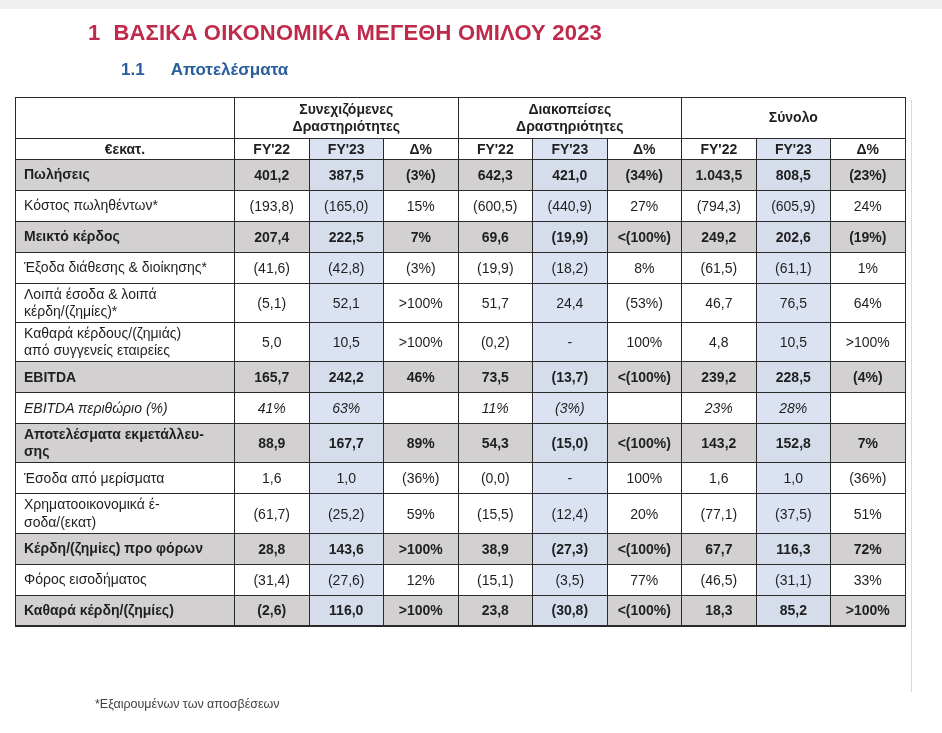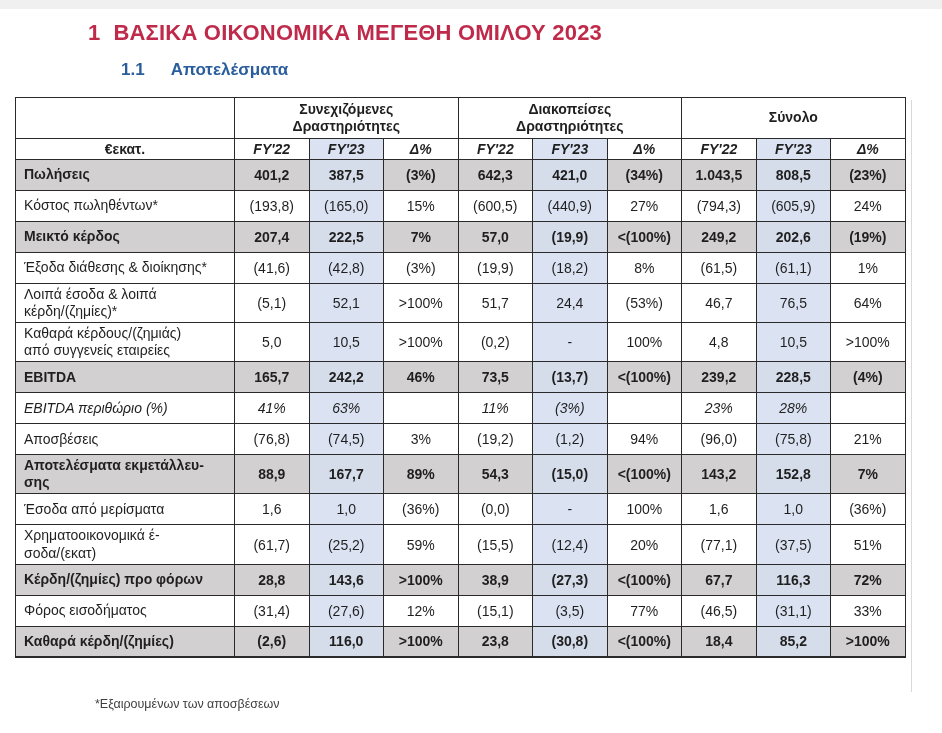--- a/index.html
+++ b/index.html
@@ -42,21 +42,21 @@
     border:1px solid var(--border-dark);
     font-size:14px;padding:2px 3px;text-align:center;vertical-align:middle;
     overflow:hidden;
   }
   col.c-label{width:219px;}
   col.c-num{width:74.5px;}
   thead tr.grp-row{height:41px;}
   thead tr.per-row{height:17px;}
   th.grp{font-weight:bold;font-size:15px;background:#fff;white-space:pre-line;line-height:1.25;}
   td.corner{border-top:hidden;background:#fff;}
-  th.per{font-weight:bold;background:#fff;font-style:italic;}
+  th.per{font-weight:bold;background:#fff;}
   th.per.fy23{background:var(--fy23-blue);}
   th.unit{font-weight:bold;background:#fff;}
   tbody tr{height:31px;background:#fff;}
   tbody tr:last-child td{border-bottom-width:2px;}
   tbody td.lbl{
     text-align:left;padding-left:8px;padding-right:4px;
     white-space:pre-line;line-height:1.22;
   }
   tbody td.fy23{background:var(--fy23-blue);}
   tbody tr.emphasis td{background:var(--row-gray);font-weight:bold;}
@@ -139,21 +139,21 @@
         <td>27%</td>
         <td>(794,3)</td>
         <td class="fy23">(605,9)</td>
         <td>24%</td>
       </tr>
       <tr class="emphasis">
         <td class="lbl">Μεικτό κέρδος</td>
         <td>207,4</td>
         <td class="fy23">222,5</td>
         <td>7%</td>
-        <td>57,0</td>
+        <td>69,6</td>
         <td class="fy23">(19,9)</td>
         <td>&lt;(100%)</td>
         <td>249,2</td>
         <td class="fy23">202,6</td>
         <td>(19%)</td>
       </tr>
       <tr class="normal">
         <td class="lbl">Έξοδα διάθεσης &amp; διοίκησης*</td>
         <td>(41,6)</td>
         <td class="fy23">(42,8)</td>
@@ -208,32 +208,20 @@
         <td>41%</td>
         <td class="fy23">63%</td>
         <td></td>
         <td>11%</td>
         <td class="fy23">(3%)</td>
         <td></td>
         <td>23%</td>
         <td class="fy23">28%</td>
         <td></td>
       </tr>
-      <tr class="normal">
-        <td class="lbl">Αποσβέσεις</td>
-        <td>(76,8)</td>
-        <td class="fy23">(74,5)</td>
-        <td>3%</td>
-        <td>(19,2)</td>
-        <td class="fy23">(1,2)</td>
-        <td>94%</td>
-        <td>(96,0)</td>
-        <td class="fy23">(75,8)</td>
-        <td>21%</td>
-      </tr>
       <tr class="emphasis">
         <td class="lbl">Αποτελέσματα εκμετάλλευ-
 σης</td>
         <td>88,9</td>
         <td class="fy23">167,7</td>
         <td>89%</td>
         <td>54,3</td>
         <td class="fy23">(15,0)</td>
         <td>&lt;(100%)</td>
         <td>143,2</td>
@@ -290,20 +278,20 @@
         <td>33%</td>
       </tr>
       <tr class="emphasis">
         <td class="lbl">Καθαρά κέρδη/(ζημίες)</td>
         <td>(2,6)</td>
         <td class="fy23">116,0</td>
         <td>&gt;100%</td>
         <td>23,8</td>
         <td class="fy23">(30,8)</td>
         <td>&lt;(100%)</td>
-        <td>18,4</td>
+        <td>18,3</td>
         <td class="fy23">85,2</td>
         <td>&gt;100%</td>
       </tr>
     </tbody>
 </table>
 
 <div class="footnote">*Εξαιρουμένων των αποσβέσεων</div>
 
 </body></html>

